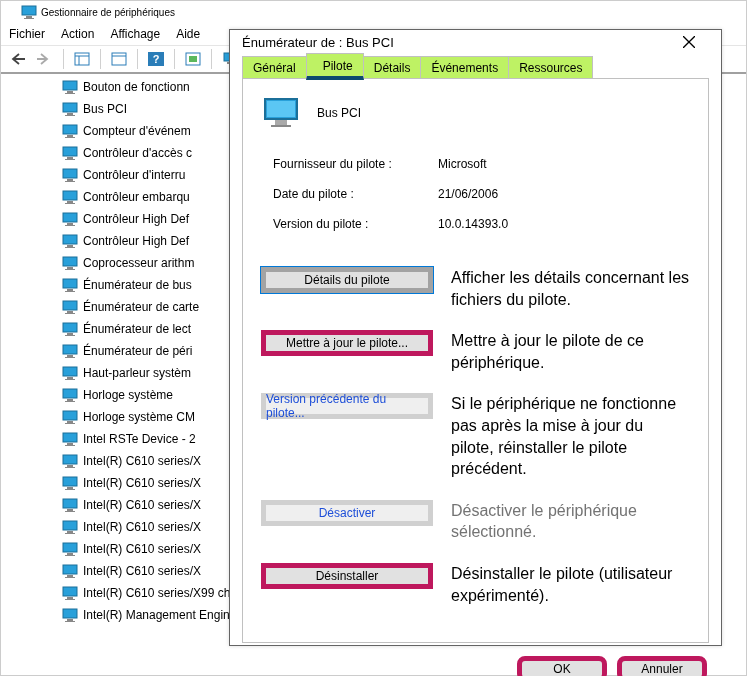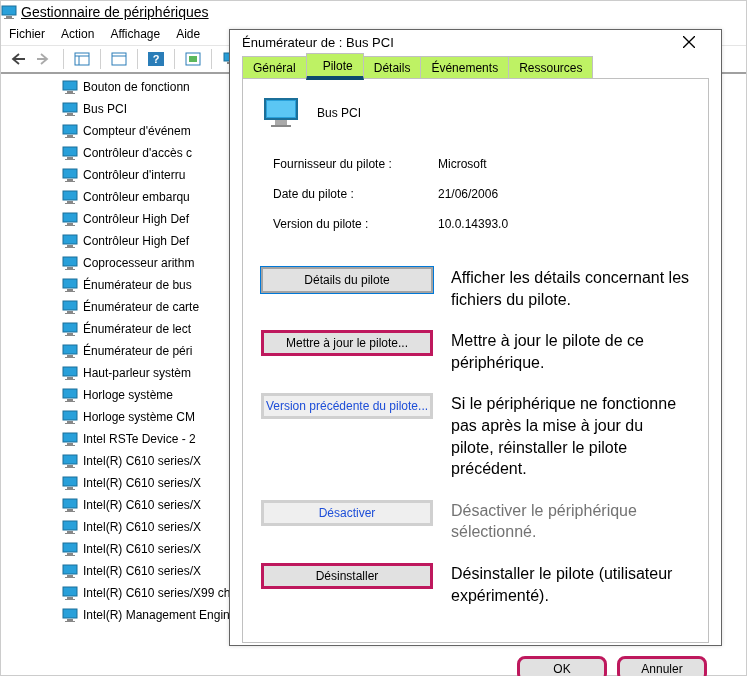--- a/index.html
+++ b/index.html
@@ -20,23 +20,22 @@
     top: 0; left: 0;
     width: 747px; height: 676px;
     background: #fff;
     border: 1px solid #ccc;
     box-sizing: border-box;
   }
   .dm-titlebar {
     height: 22px;
     display: flex;
     align-items: center;
-    padding: 0 0;
-    font-size: 14px;
-    text-decoration: underline;
+    padding: 0 20px;
+    font-size: 10px;
   }
   .dm-titlebar svg { margin-right: 4px; }
   .dm-menubar {
     height: 22px;
     display: flex;
     align-items: center;
     gap: 16px;
     padding: 0 8px;
     border-bottom: 1px solid #e5e5e5;
   }
@@ -164,31 +163,31 @@
   }
   .action-row {
     display: flex;
     align-items: flex-start;
     gap: 18px;
     margin-bottom: 20px;
   }
   .action-btn {
     width: 172px;
     height: 26px;
-    border: 3px solid #be185d;
+    border: 5px solid #be185d;
     background: #e1e1e1;
     font-family: inherit;
     font-size: 12px;
     display: flex;
     align-items: center;
     justify-content: center;
     box-sizing: border-box;
   }
   .action-btn.focus {
-    border: 2px solid #a3a3a3;
+    border: 5px solid #a3a3a3;
     outline: 1px solid #0078d7;
     text-align: right;
   }
   .action-btn.disabled {
     color: #1d4ed8;
     background: #efefef;
     border-color: #d0d0d0;
   }
   .action-desc {
     flex: 1;

